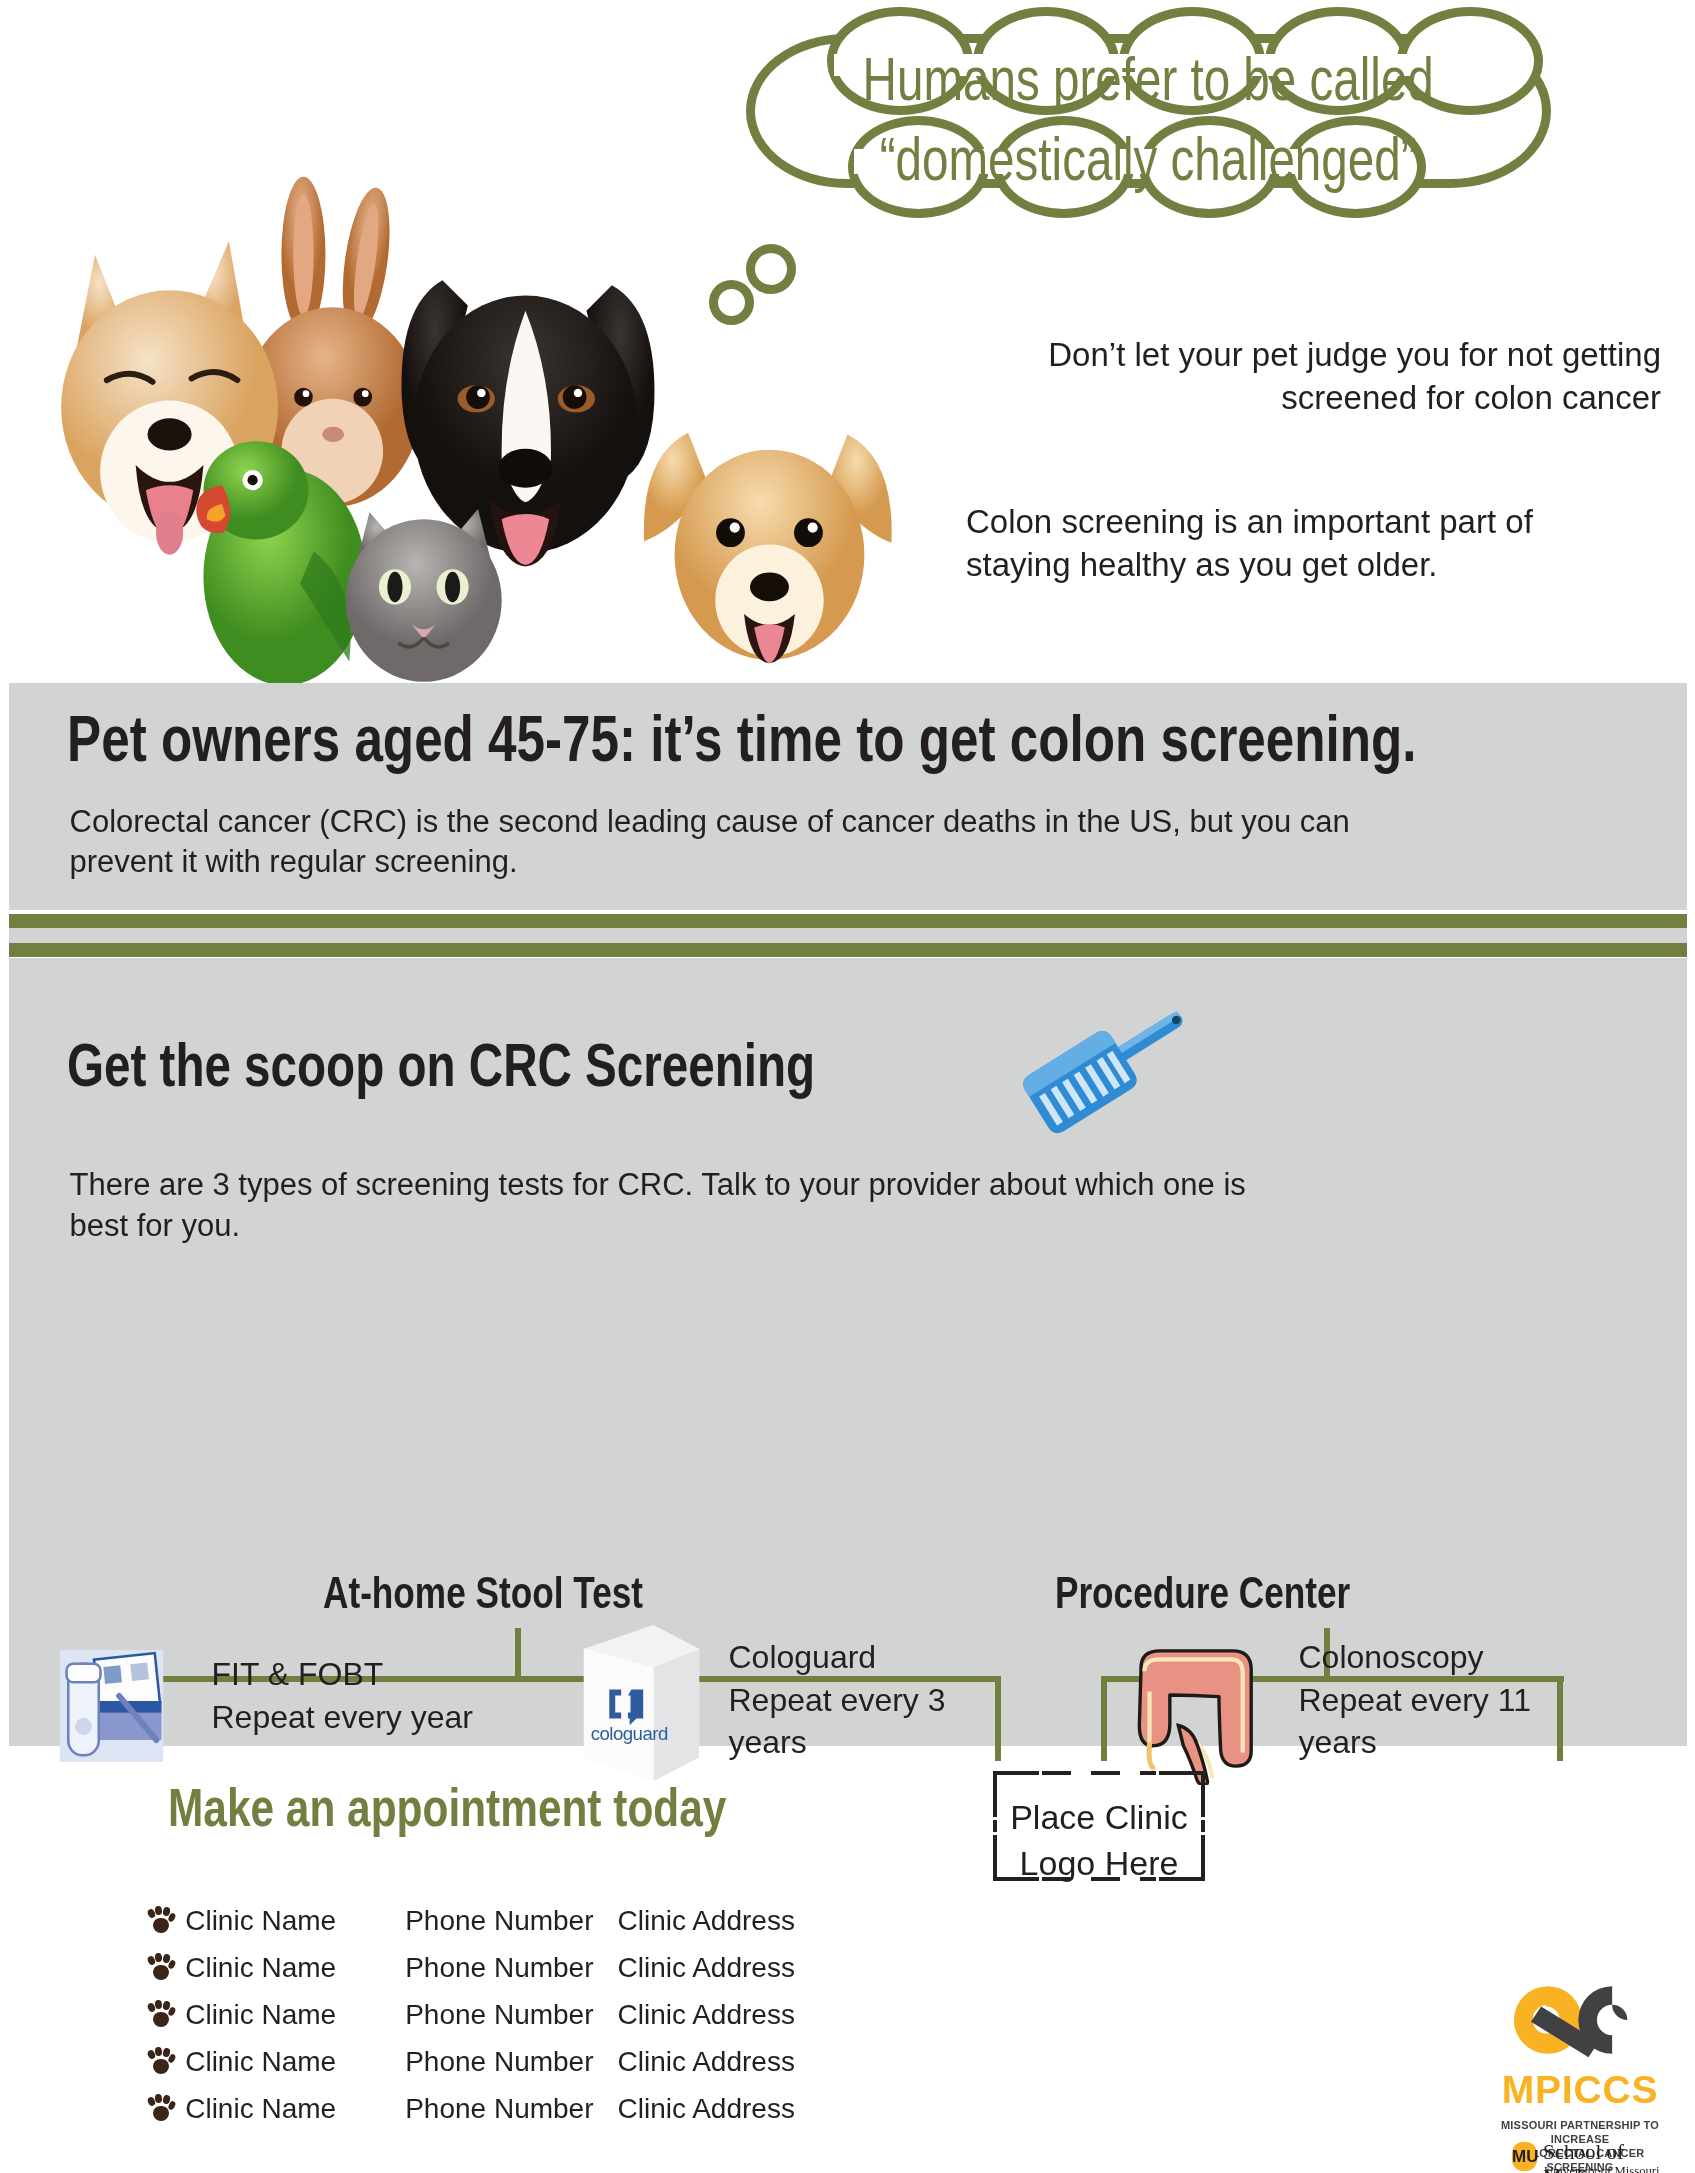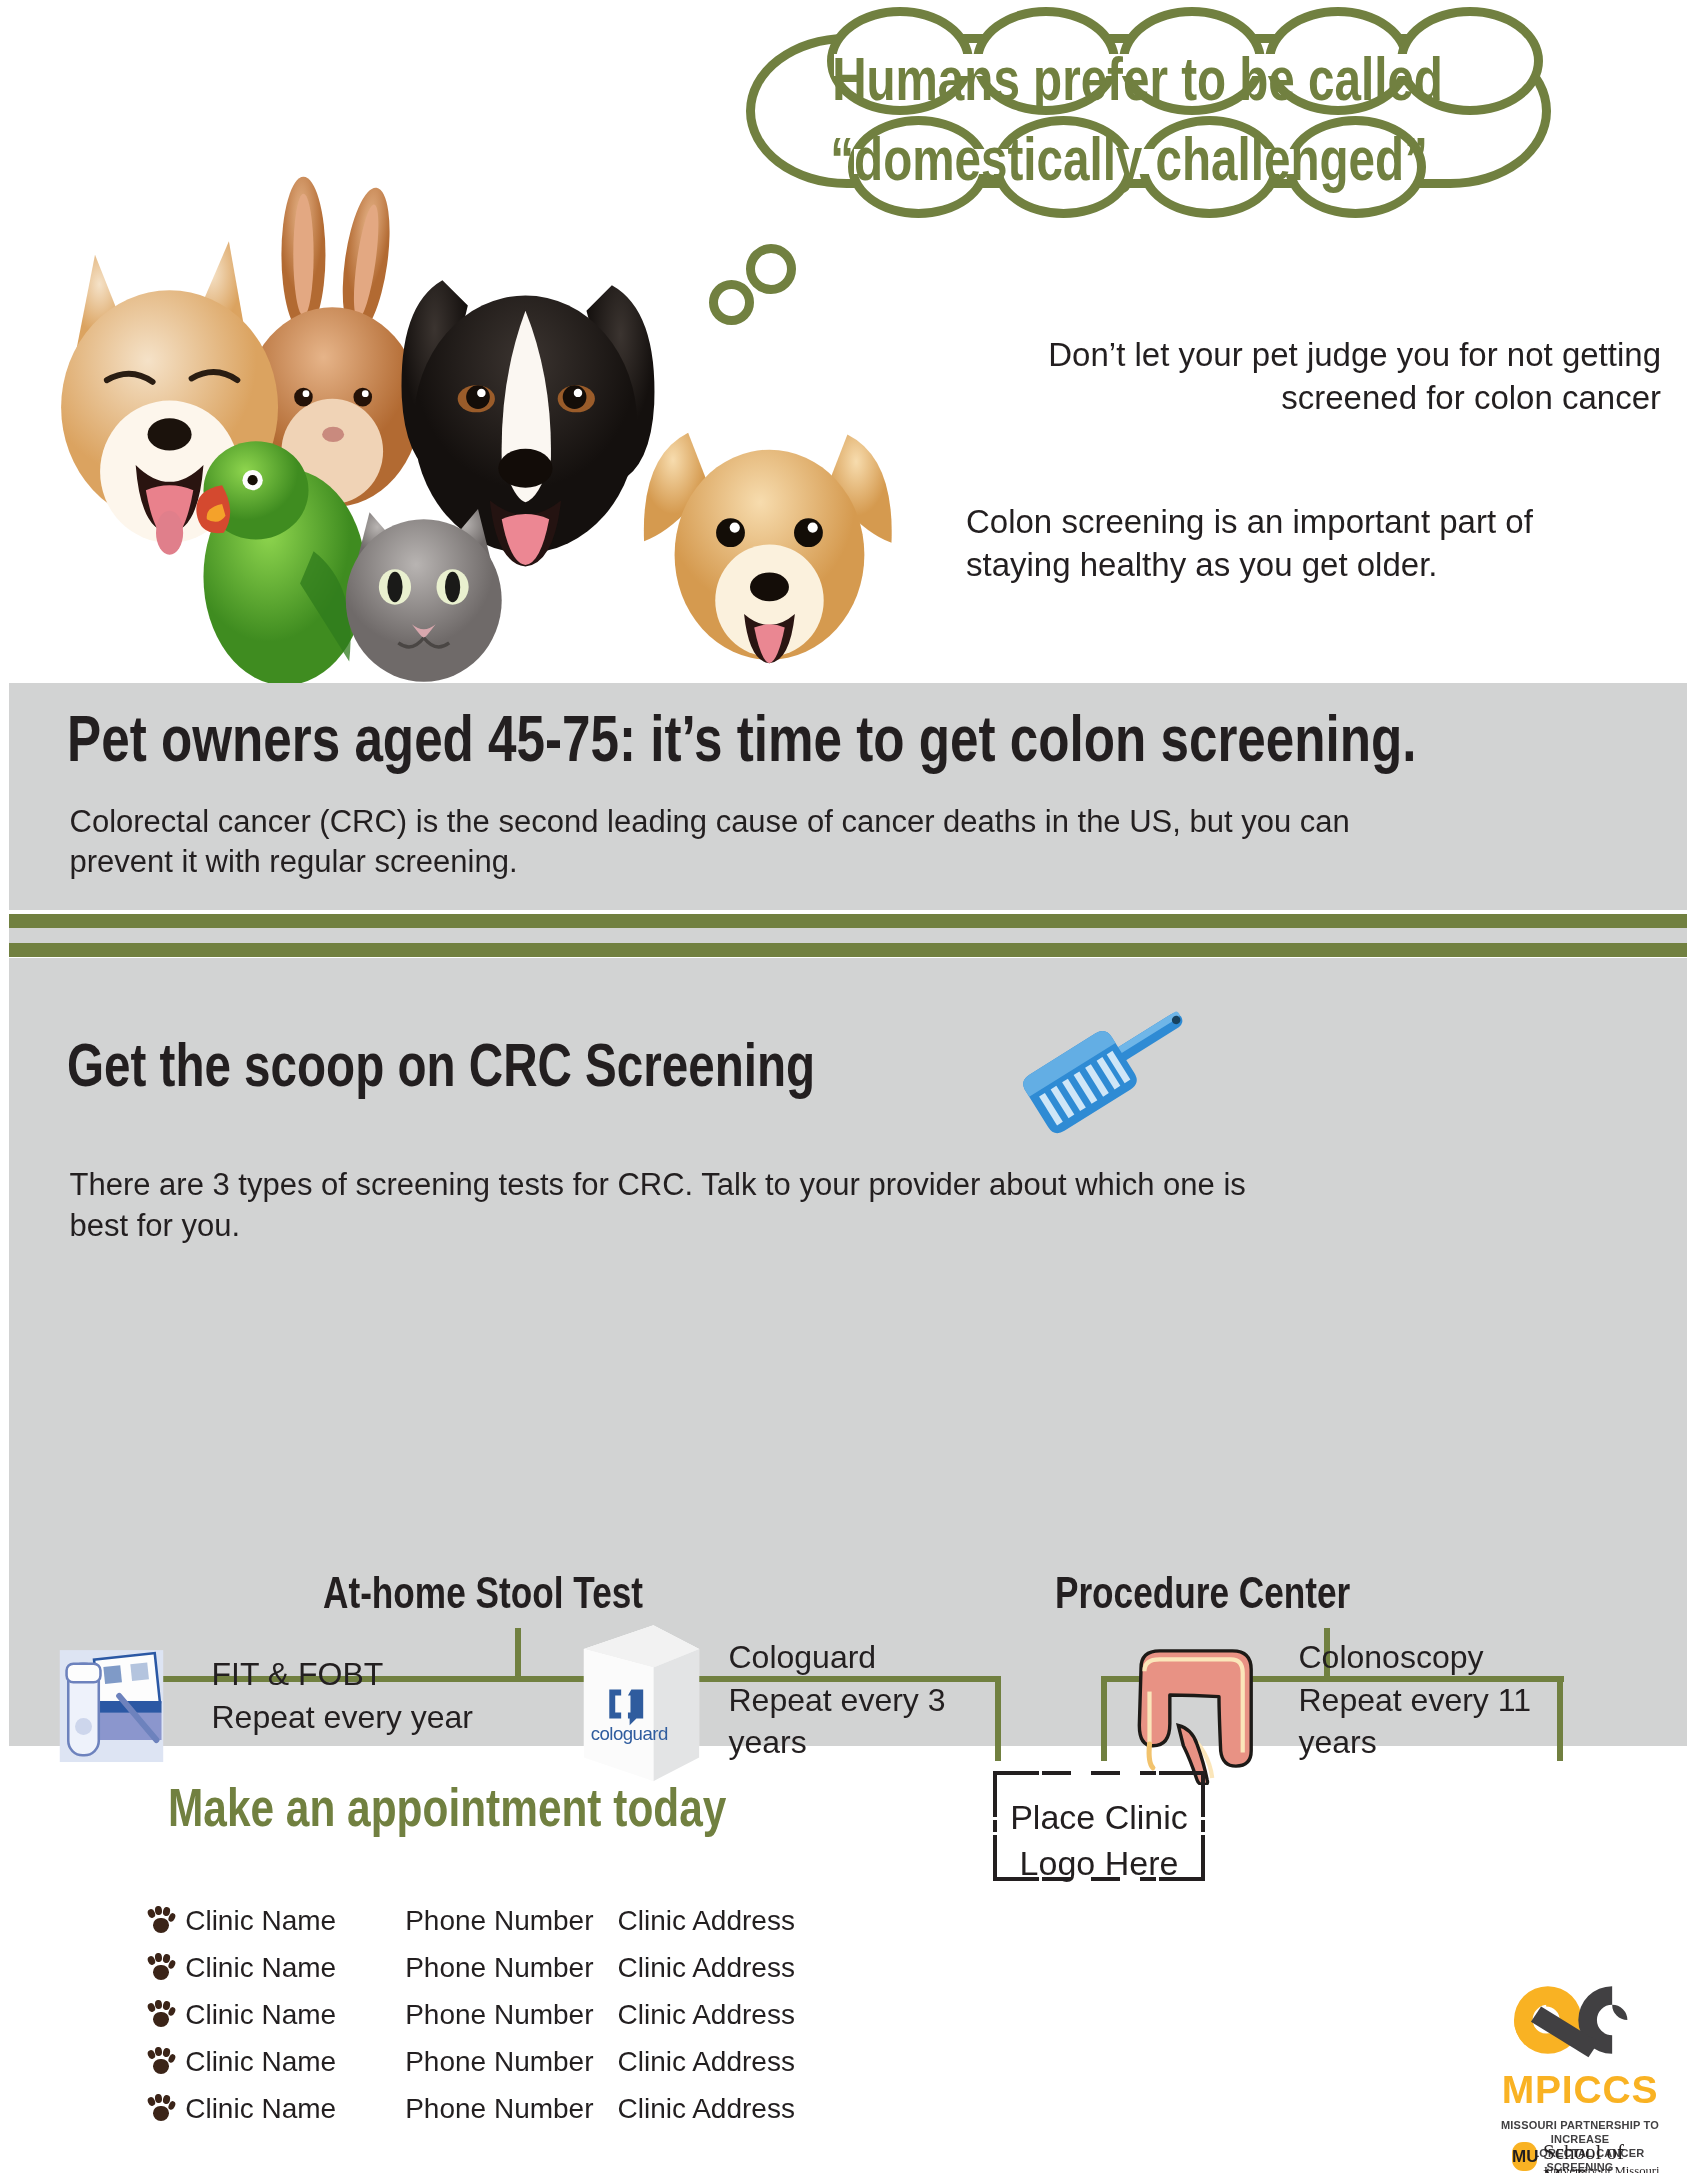--- a/index.html
+++ b/index.html
@@ -16,23 +16,23 @@
 
   
   #bubble{position:absolute;left:746px;top:5.1px;width:805px;height:210px;}
   #bubble .cloudbody{position:absolute;left:0;top:29px;width:805px;height:154px;
      border:9.3px solid #718040;border-radius:102px/78px;background:#fff;box-sizing:border-box;}
   #bubble .lobe{position:absolute;border:9.3px solid #718040;border-radius:50%;
      background:#fff;box-sizing:border-box;}
   #bubble .ltop{top:1.7px;width:146px;height:108px;}
   #bubble .lbot{bottom:-3.4px;width:141px;height:102px;}
   #bubble .cover{position:absolute;background:#fff;}
-  .bubtext{position:absolute;left:0;width:805px;text-align:left;color:#718040;
+  .bubtext{position:absolute;left:0;width:805px;text-align:center;color:#718040;
            font-family:"Liberation Sans Narrow","Liberation Sans",sans-serif;
-           font-weight:700;white-space:nowrap;}
+           font-weight:400;white-space:nowrap;}
   #bubline1{top:39px;font-size:61px;}
   #bubline2{top:119px;font-size:61px;}
   .bubtext span{display:inline-block;transform:scaleX(.78);transform-origin:center;}
 
   .dotring{position:absolute;border:9.3px solid #718040;border-radius:50%;background:#fff;}
 
   
   #pets{position:absolute;left:34px;top:153px;width:949px;height:534px;overflow:hidden;}
 
   .hero-p{position:absolute;right:34px;line-height:1.30;color:#231f20;font-weight:400;}

